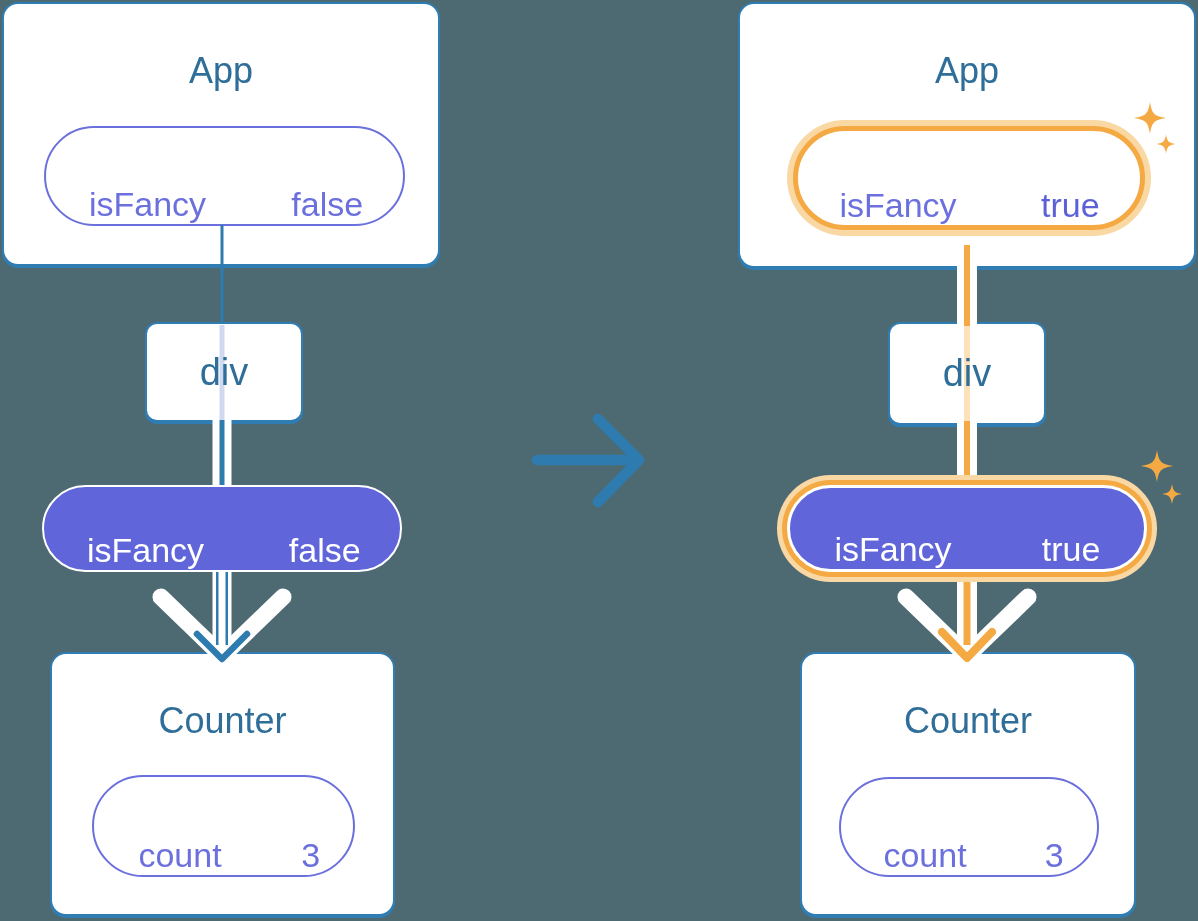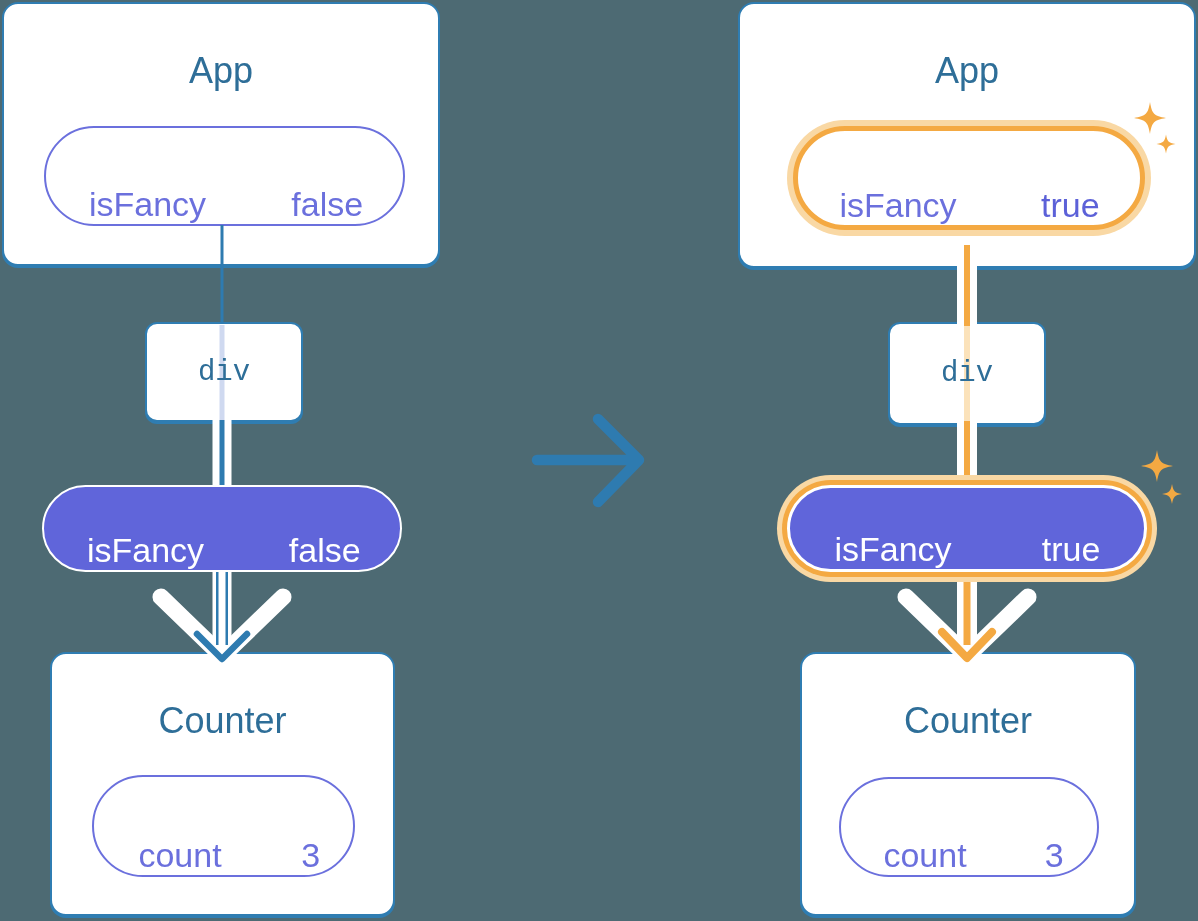--- a/index.html
+++ b/index.html
@@ -32,21 +32,21 @@
     border:2.5px solid var(--card-border);
     border-radius:12px;
     box-shadow:0 2px 0 var(--card-border);
   }
   .comp-title{
     position:absolute;left:0;right:0;text-align:center;
     color:var(--title-text);font-size:36px;font-weight:500;
   }
   .box-label{
     position:absolute;display:flex;align-items:center;justify-content:center;
-    color:var(--title-text);font-size:29px;font-weight:500;font-family:Liberation Mono, monospace;
+    color:var(--title-text);font-size:38px;font-weight:500;
   }
   .pill{
     position:absolute;display:flex;align-items:flex-end;
     border-radius:999px;background:#fff;overflow:hidden;
   }
   .pill .cell{
     display:flex;align-items:center;justify-content:center;
     font-size:34px;font-weight:500;white-space:nowrap;
   }
   .pill .divider{flex:0 0 auto;}

